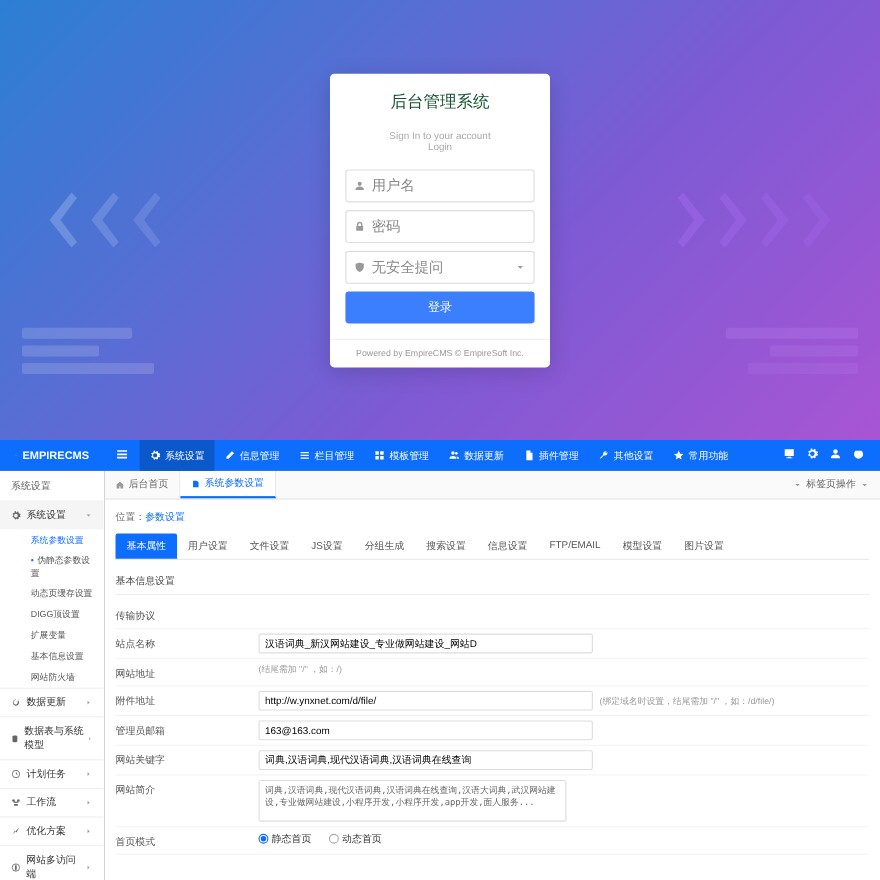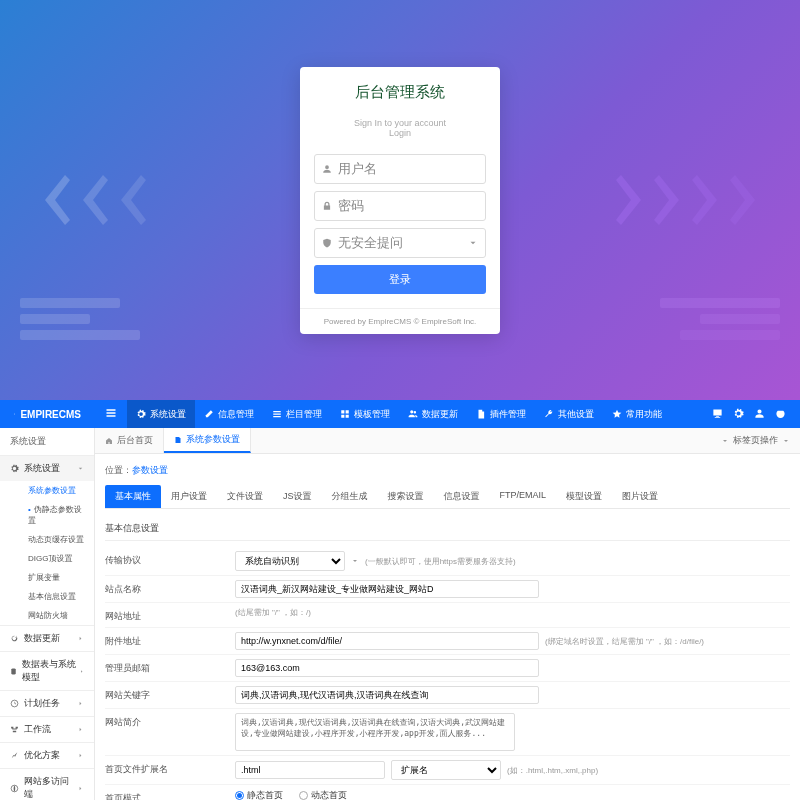--- a/index.html
+++ b/index.html
@@ -370,27 +370,20 @@
             <div class="settab">搜索设置</div>
             <div class="settab">信息设置</div>
             <div class="settab">FTP/EMAIL</div>
             <div class="settab">模型设置</div>
             <div class="settab">图片设置</div>
           </div>
         <div class="sect-h">基本信息设置</div>
         <div id="formrows">
             <div class="frow">
               <div class="flabel">传输协议</div>
-              <div class="fval">
-                <select class="finput sel"><option>系统自动识别</option></select>
-                <svg width="8" height="8" viewBox="0 0 16 16" fill="#999">
-                  <path d="M4 6l4 4 4-4z"></path>
-                </svg>
-                <span class="fhint">(一般默认即可，使用https需要服务器支持)</span>
-              </div>
             </div>
             <div class="frow">
               <div class="flabel">站点名称</div>
               <div class="fval">
                 <input class="finput w2" value="汉语词典_新汉网站建设_专业做网站建设_网站D" style="">
               </div>
             </div>
             <div class="frow">
               <div class="flabel">网站地址</div>
               <div class="fval">
@@ -416,28 +409,20 @@
                 <input class="finput w2" value="词典,汉语词典,现代汉语词典,汉语词典在线查询" style="">
               </div>
             </div>
             <div class="frow">
               <div class="flabel">网站简介</div>
               <div class="fval">
                 <textarea class="ftextarea" style="">词典,汉语词典,现代汉语词典,汉语词典在线查询,汉语大词典,武汉网站建设,专业做网站建设,小程序开发,小程序开发,app开发,面人服务...</textarea>
               </div>
             </div>
             <div class="frow">
-              <div class="flabel">首页文件扩展名</div>
-              <div class="fval">
-                <input class="finput w1" value=".html" style="">
-                <select class="finput sel"><option>扩展名</option></select>
-                <span class="fhint">(如：.html,.htm,.xml,.php)</span>
-              </div>
-            </div>
-            <div class="frow">
               <div class="flabel">首页模式</div>
               <div class="fval">
                 <label class="radio"><span class="radio-dot on"></span>静态首页</label>
                 <label class="radio"><span class="radio-dot off"></span>动态首页</label>
               </div>
             </div>
           </div>
       </div>
     </div>
   </div>

